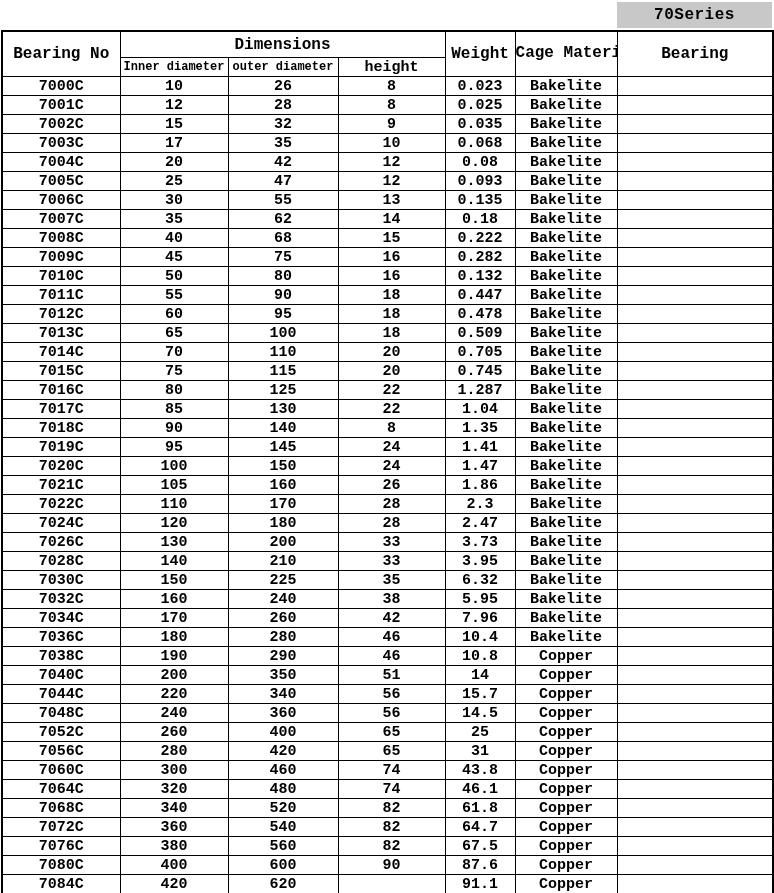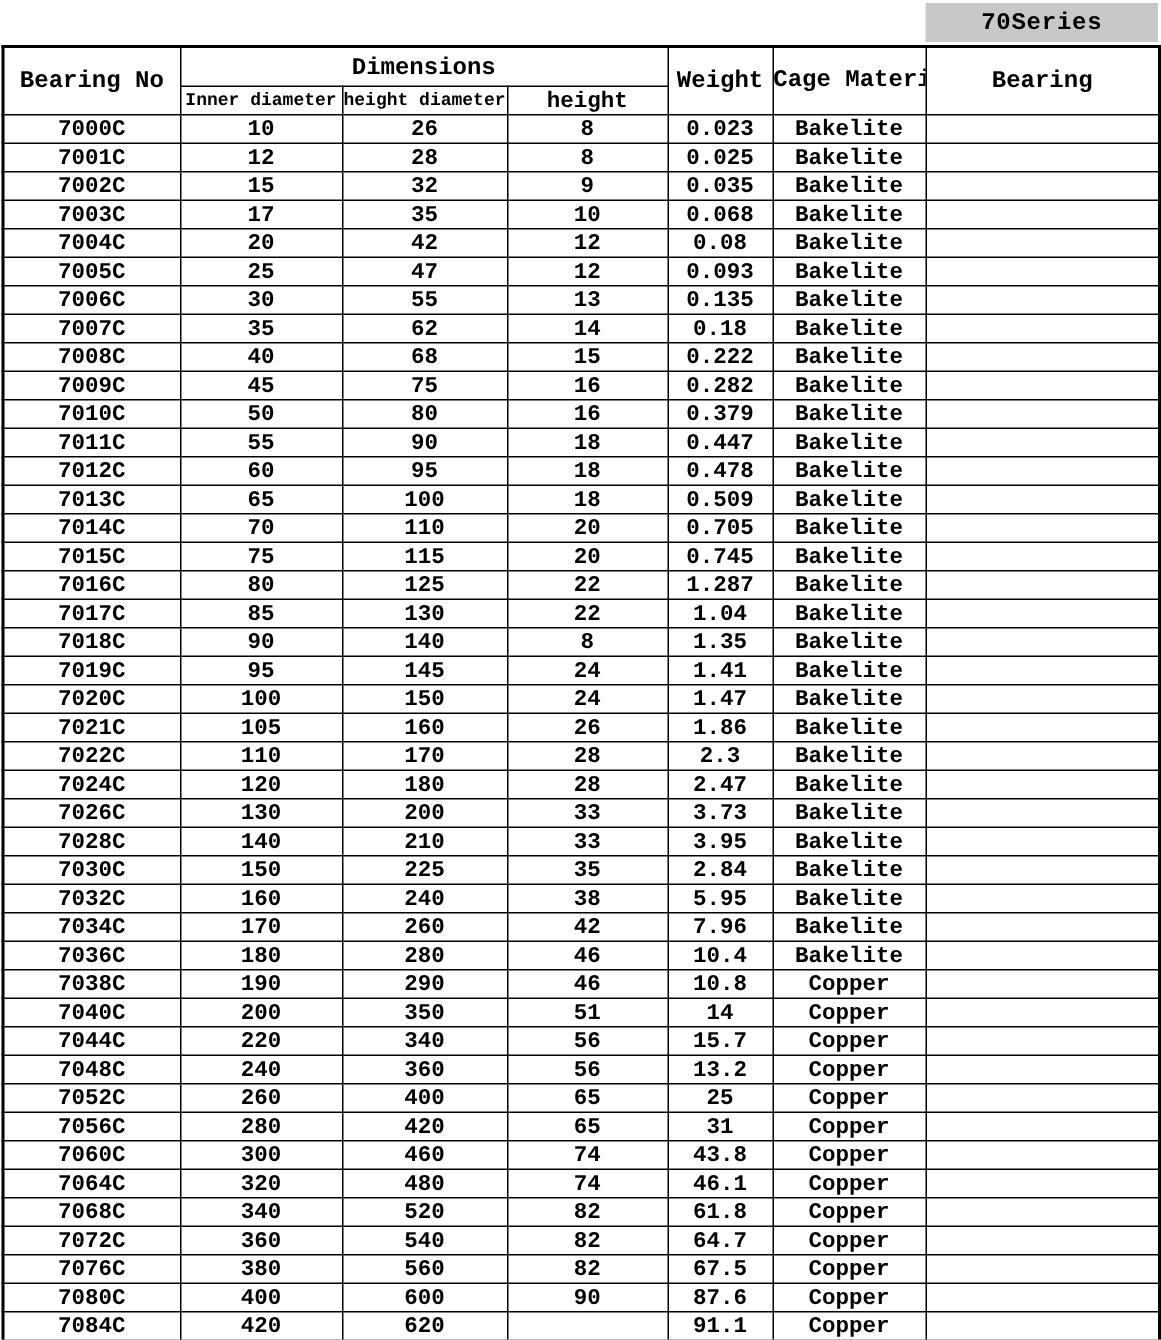--- a/index.html
+++ b/index.html
@@ -66,21 +66,21 @@
     <thead>
       <tr class="header-main">
         <th rowspan="2">Bearing No</th>
         <th colspan="3">Dimensions</th>
         <th rowspan="2">Weight</th>
         <th rowspan="2" class="cage-col">Cage Material</th>
         <th rowspan="2">Bearing</th>
       </tr>
       <tr class="header-sub">
         <th>Inner diameter</th>
-        <th>height diameter</th>
+        <th>outer diameter</th>
         <th class="height-col">height</th>
       </tr>
     </thead>
     <tbody>
         <tr>
           <td>7000C</td>
           <td>10</td>
           <td>26</td>
           <td>8</td>
           <td>0.023</td>
@@ -166,21 +166,21 @@
           <td>16</td>
           <td>0.282</td>
           <td>Bakelite</td>
           <td></td>
         </tr>
         <tr>
           <td>7010C</td>
           <td>50</td>
           <td>80</td>
           <td>16</td>
-          <td>0.379</td>
+          <td>0.132</td>
           <td>Bakelite</td>
           <td></td>
         </tr>
         <tr>
           <td>7011C</td>
           <td>55</td>
           <td>90</td>
           <td>18</td>
           <td>0.447</td>
           <td>Bakelite</td>
@@ -310,21 +310,21 @@
           <td>33</td>
           <td>3.95</td>
           <td>Bakelite</td>
           <td></td>
         </tr>
         <tr>
           <td>7030C</td>
           <td>150</td>
           <td>225</td>
           <td>35</td>
-          <td>2.84</td>
+          <td>6.32</td>
           <td>Bakelite</td>
           <td></td>
         </tr>
         <tr>
           <td>7032C</td>
           <td>160</td>
           <td>240</td>
           <td>38</td>
           <td>5.95</td>
           <td>Bakelite</td>
@@ -373,21 +373,21 @@
           <td>56</td>
           <td>15.7</td>
           <td>Copper</td>
           <td></td>
         </tr>
         <tr>
           <td>7048C</td>
           <td>240</td>
           <td>360</td>
           <td>56</td>
-          <td>13.2</td>
+          <td>14.5</td>
           <td>Copper</td>
           <td></td>
         </tr>
         <tr>
           <td>7052C</td>
           <td>260</td>
           <td>400</td>
           <td>65</td>
           <td>25</td>
           <td>Copper</td>

